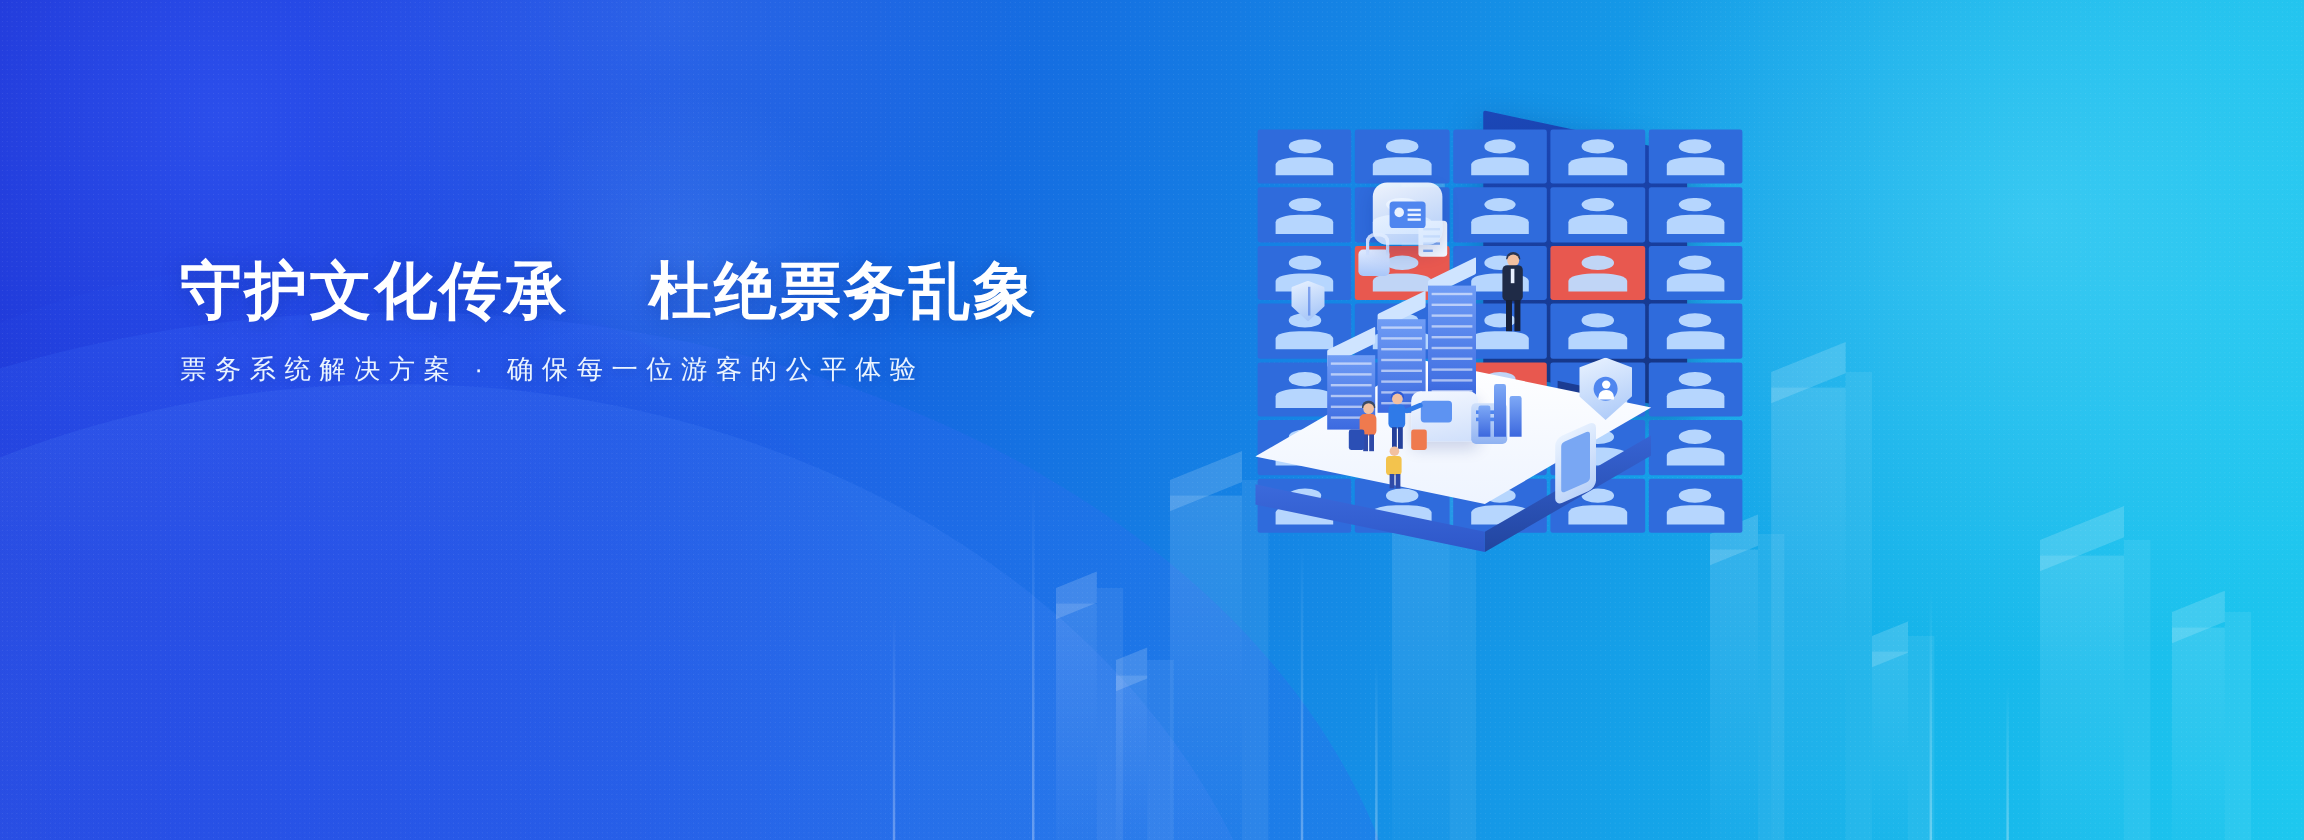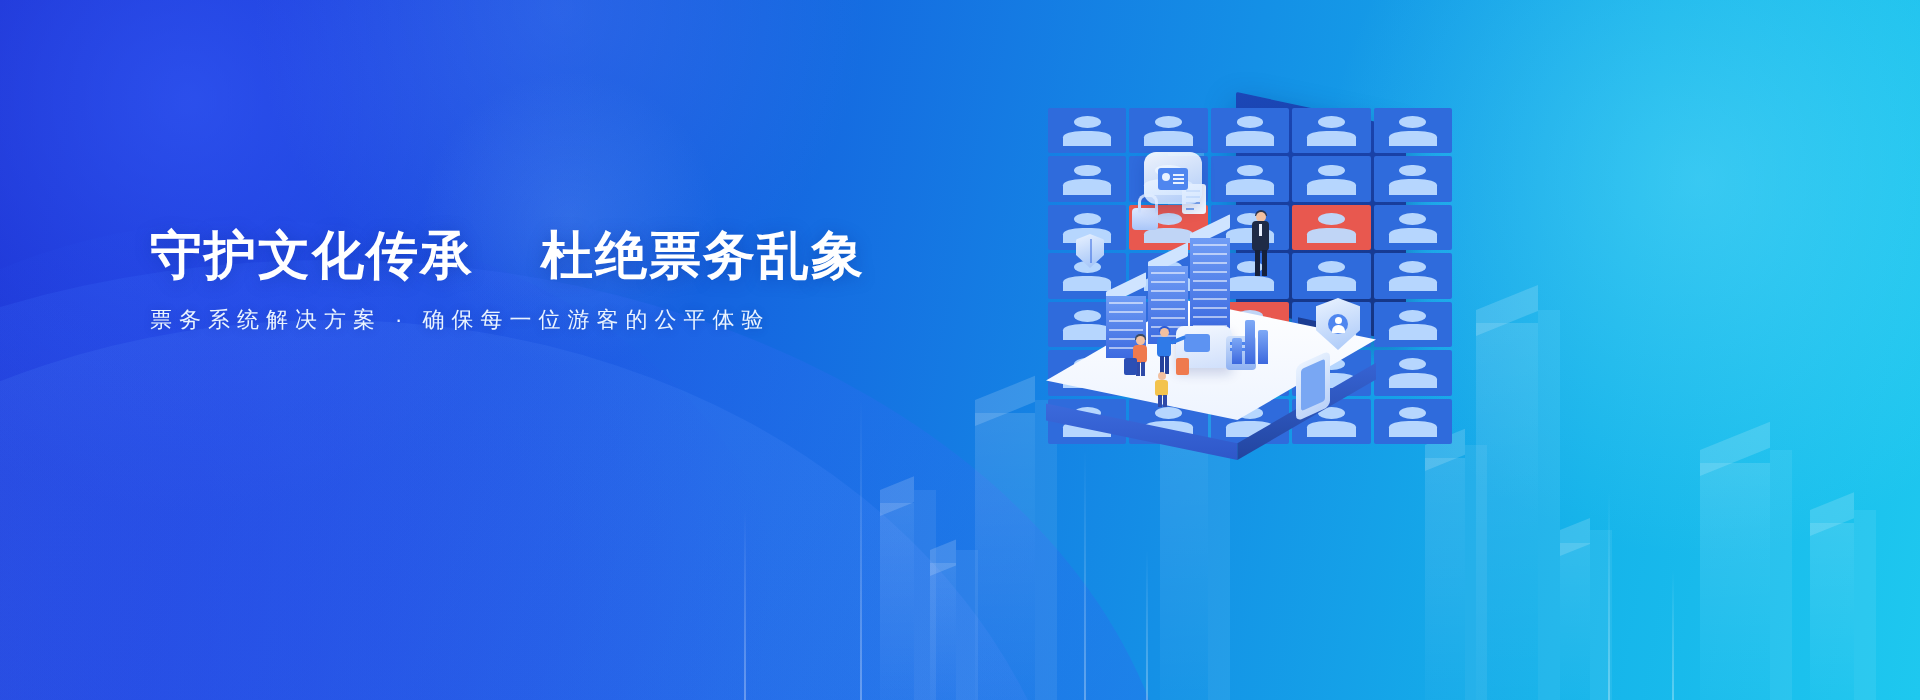--- a/index.html
+++ b/index.html
@@ -40,21 +40,21 @@
 
   .dots{position:absolute;inset:0;pointer-events:none;opacity:.35;
       background-image:radial-gradient(rgba(255,255,255,.25) .5px,transparent .6px);
       background-size:4px 4px;}
 
   
   .copy{position:absolute;left:150px;top:212px;}
   .kicker{font-size:32px;color:#fff;letter-spacing:2px;line-height:1.25;
       font-weight:400;text-shadow:0 1px 10px rgba(10,40,140,.35);white-space:nowrap;}
   .headline{font-size:52px;font-weight:700;color:#fff;line-height:1.22;
-      letter-spacing:2px;margin-top:12px;white-space:nowrap;
+      letter-spacing:2px;margin-top:0;white-space:nowrap;
       text-shadow:0 2px 16px rgba(10,40,140,.35);}
   .headline .gap{display:inline-block;width:34px;}
   .sub{margin-top:18px;font-size:22px;color:#eaf4ff;letter-spacing:7px;
       white-space:nowrap;text-shadow:0 1px 8px rgba(10,40,140,.30);}
 
   
   .scene{position:absolute;left:1040px;top:100px;width:420px;height:360px;}
   .scene *{position:absolute;}
 
   

